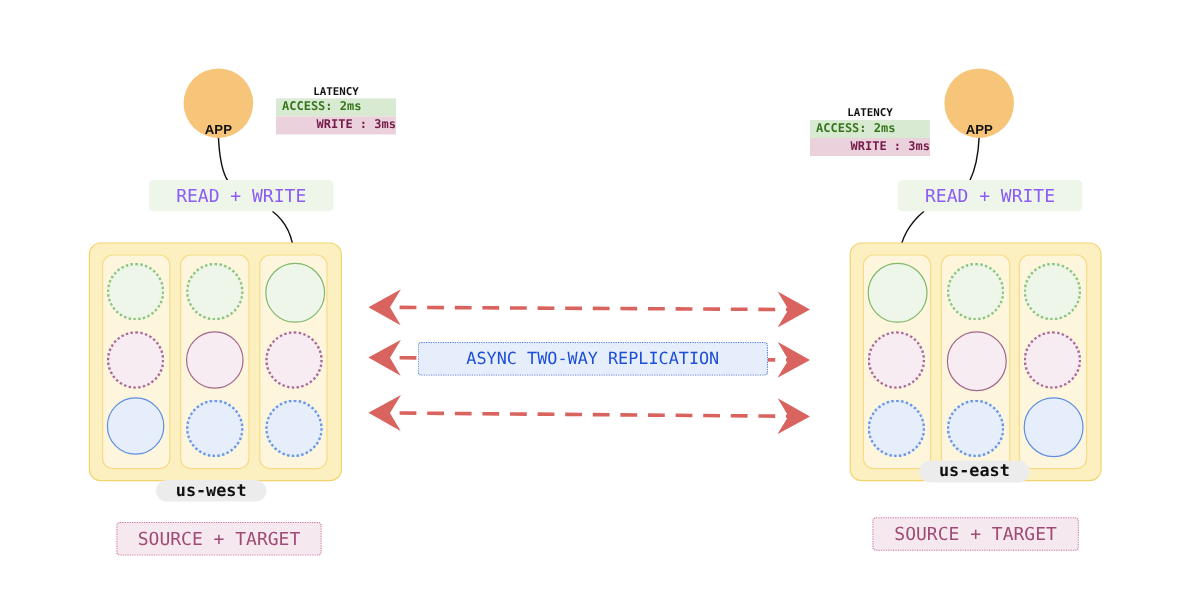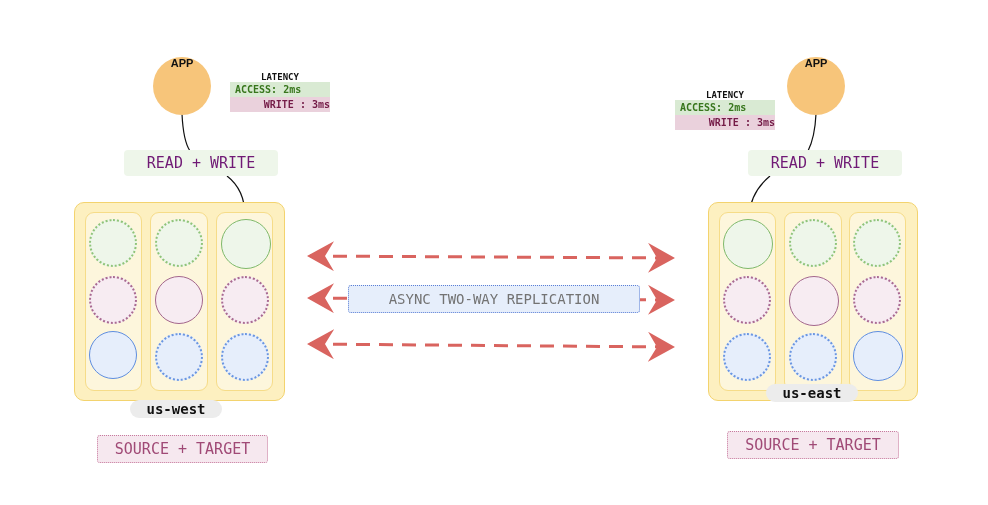--- a/index.html
+++ b/index.html
@@ -1,32 +1,32 @@
 <!DOCTYPE html>
 <html><head>
 <meta charset="utf-8">
 <style>
   html, body { margin:0; padding:0; background:#ffffff; }
   body { width:988px; height:505px; position:relative; overflow:hidden; font-family:"DejaVu Sans Mono", monospace; }
   .abs { position:absolute; }
-  .app { width:58px; height:58px; border-radius:50%; background:#f7c57a; display:flex; align-items:flex-start; justify-content:center; font-family:"Liberation Sans", sans-serif; font-weight:bold; font-size:11px; color:#111; }
+  .app { width:58px; height:58px; border-radius:50%; background:#f7c57a; display:flex; align-items:flex-end; justify-content:center; font-family:"Liberation Sans", sans-serif; font-weight:bold; font-size:11px; color:#111; }
   .lat-title { font-family:"DejaVu Sans Mono", monospace; font-weight:bold; font-size:9px; color:#111; text-align:center; width:100px; }
   .lat-row { width:100px; height:15px; font-size:10px; font-weight:bold; line-height:15px; padding-left:5px; box-sizing:border-box; }
   .lat-access { background:#d9ead3; color:#38761d; }
   .lat-write { background:#ead1dc; color:#741b47;text-align:right; }
-  .rw { background:#eef6ea; border-radius:4px; color:#701a75; font-size:15px; display:flex; align-items:center; justify-content:center; }
+  .rw { background:#eef6ea; border-radius:4px; color:#8b5cf6; font-size:15px; display:flex; align-items:center; justify-content:center; }
   .region { background:#fdf0c0; border:1.5px solid #f3d36e; border-radius:10px; box-sizing:border-box; }
   .col { background:#fdf6dc; border:1.5px solid #f6dc88; border-radius:9px; box-sizing:border-box; }
   .node { width:48px; height:48px; border-radius:50%; box-sizing:border-box; }
   .g { background:#eef6ea; } .p { background:#f7ecf2; } .b { background:#e6eefb; }
   .g.solid { border:1.3px solid #7fb96a; } .p.solid { border:1.3px solid #a3668c; } .b.solid { border:1.3px solid #5f8ee0; }
   .g.dot { border:2px dotted #8fc47a; } .p.dot { border:2px dotted #a96a92; } .b.dot { border:2px dotted #6a96e2; }
   .region-label { background:#ececec; border-radius:10px; font-weight:bold; font-size:14px; color:#111; text-align:center; line-height:18px; height:18px; }
   .st { background:#f6e8ef; border:1.3px dotted #c77a9e; border-radius:3px; color:#a04a76; font-size:15px; display:flex; align-items:center; justify-content:center; box-sizing:border-box; }
-  .async { background:#e6eefb; border:1.3px dotted #5a7fd6; border-radius:3px; color:#737373; font-size:14px; display:flex; align-items:center; justify-content:center; box-sizing:border-box; }
+  .async { background:#e6eefb; border:1.3px dotted #5a7fd6; border-radius:3px; color:#1d4ed8; font-size:14px; display:flex; align-items:center; justify-content:center; box-sizing:border-box; }
 </style>
 </head>
 <body>
 
 <svg class="abs" style="left:0;top:0" width="988" height="505">
   <defs>
     <marker id="ah" markerWidth="8" markerHeight="8" refX="6" refY="4" orient="auto">
         <path d="M0,0 L7,4 L0,8 L2,4 z" fill="#111"></path>
       </marker>
     <marker id="ra" markerWidth="10" markerHeight="10" refX="8" refY="5" orient="auto">

